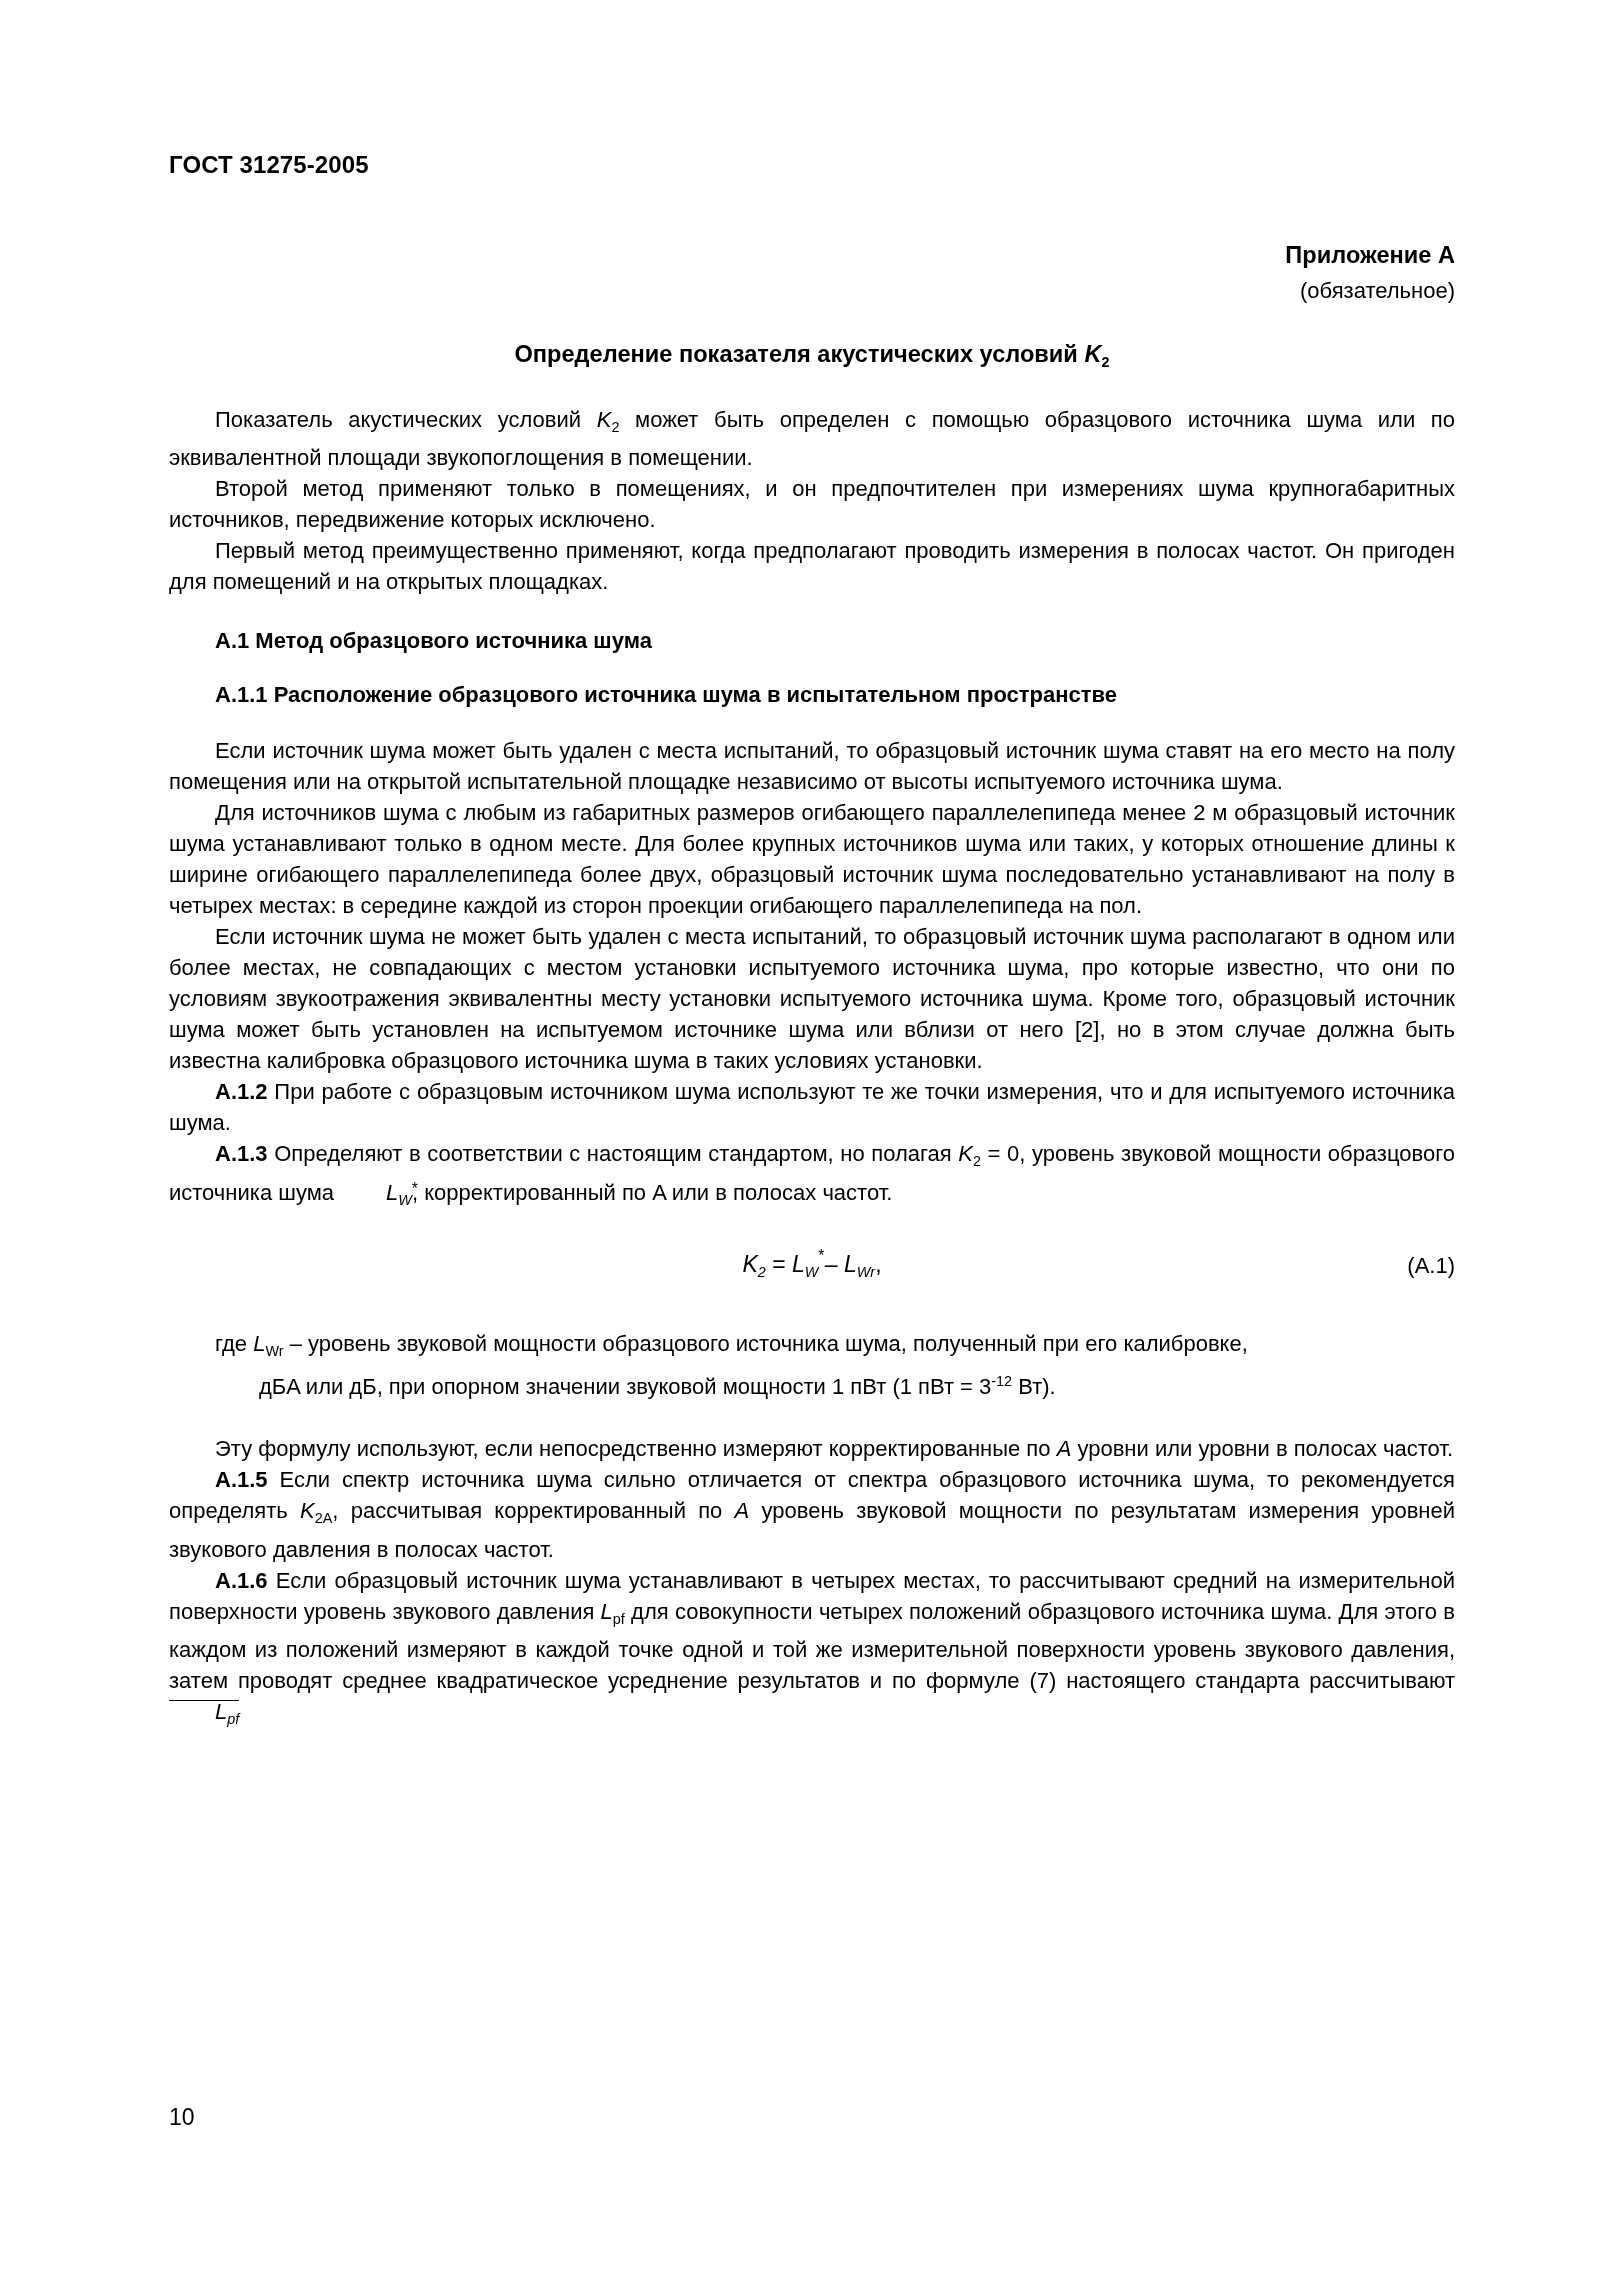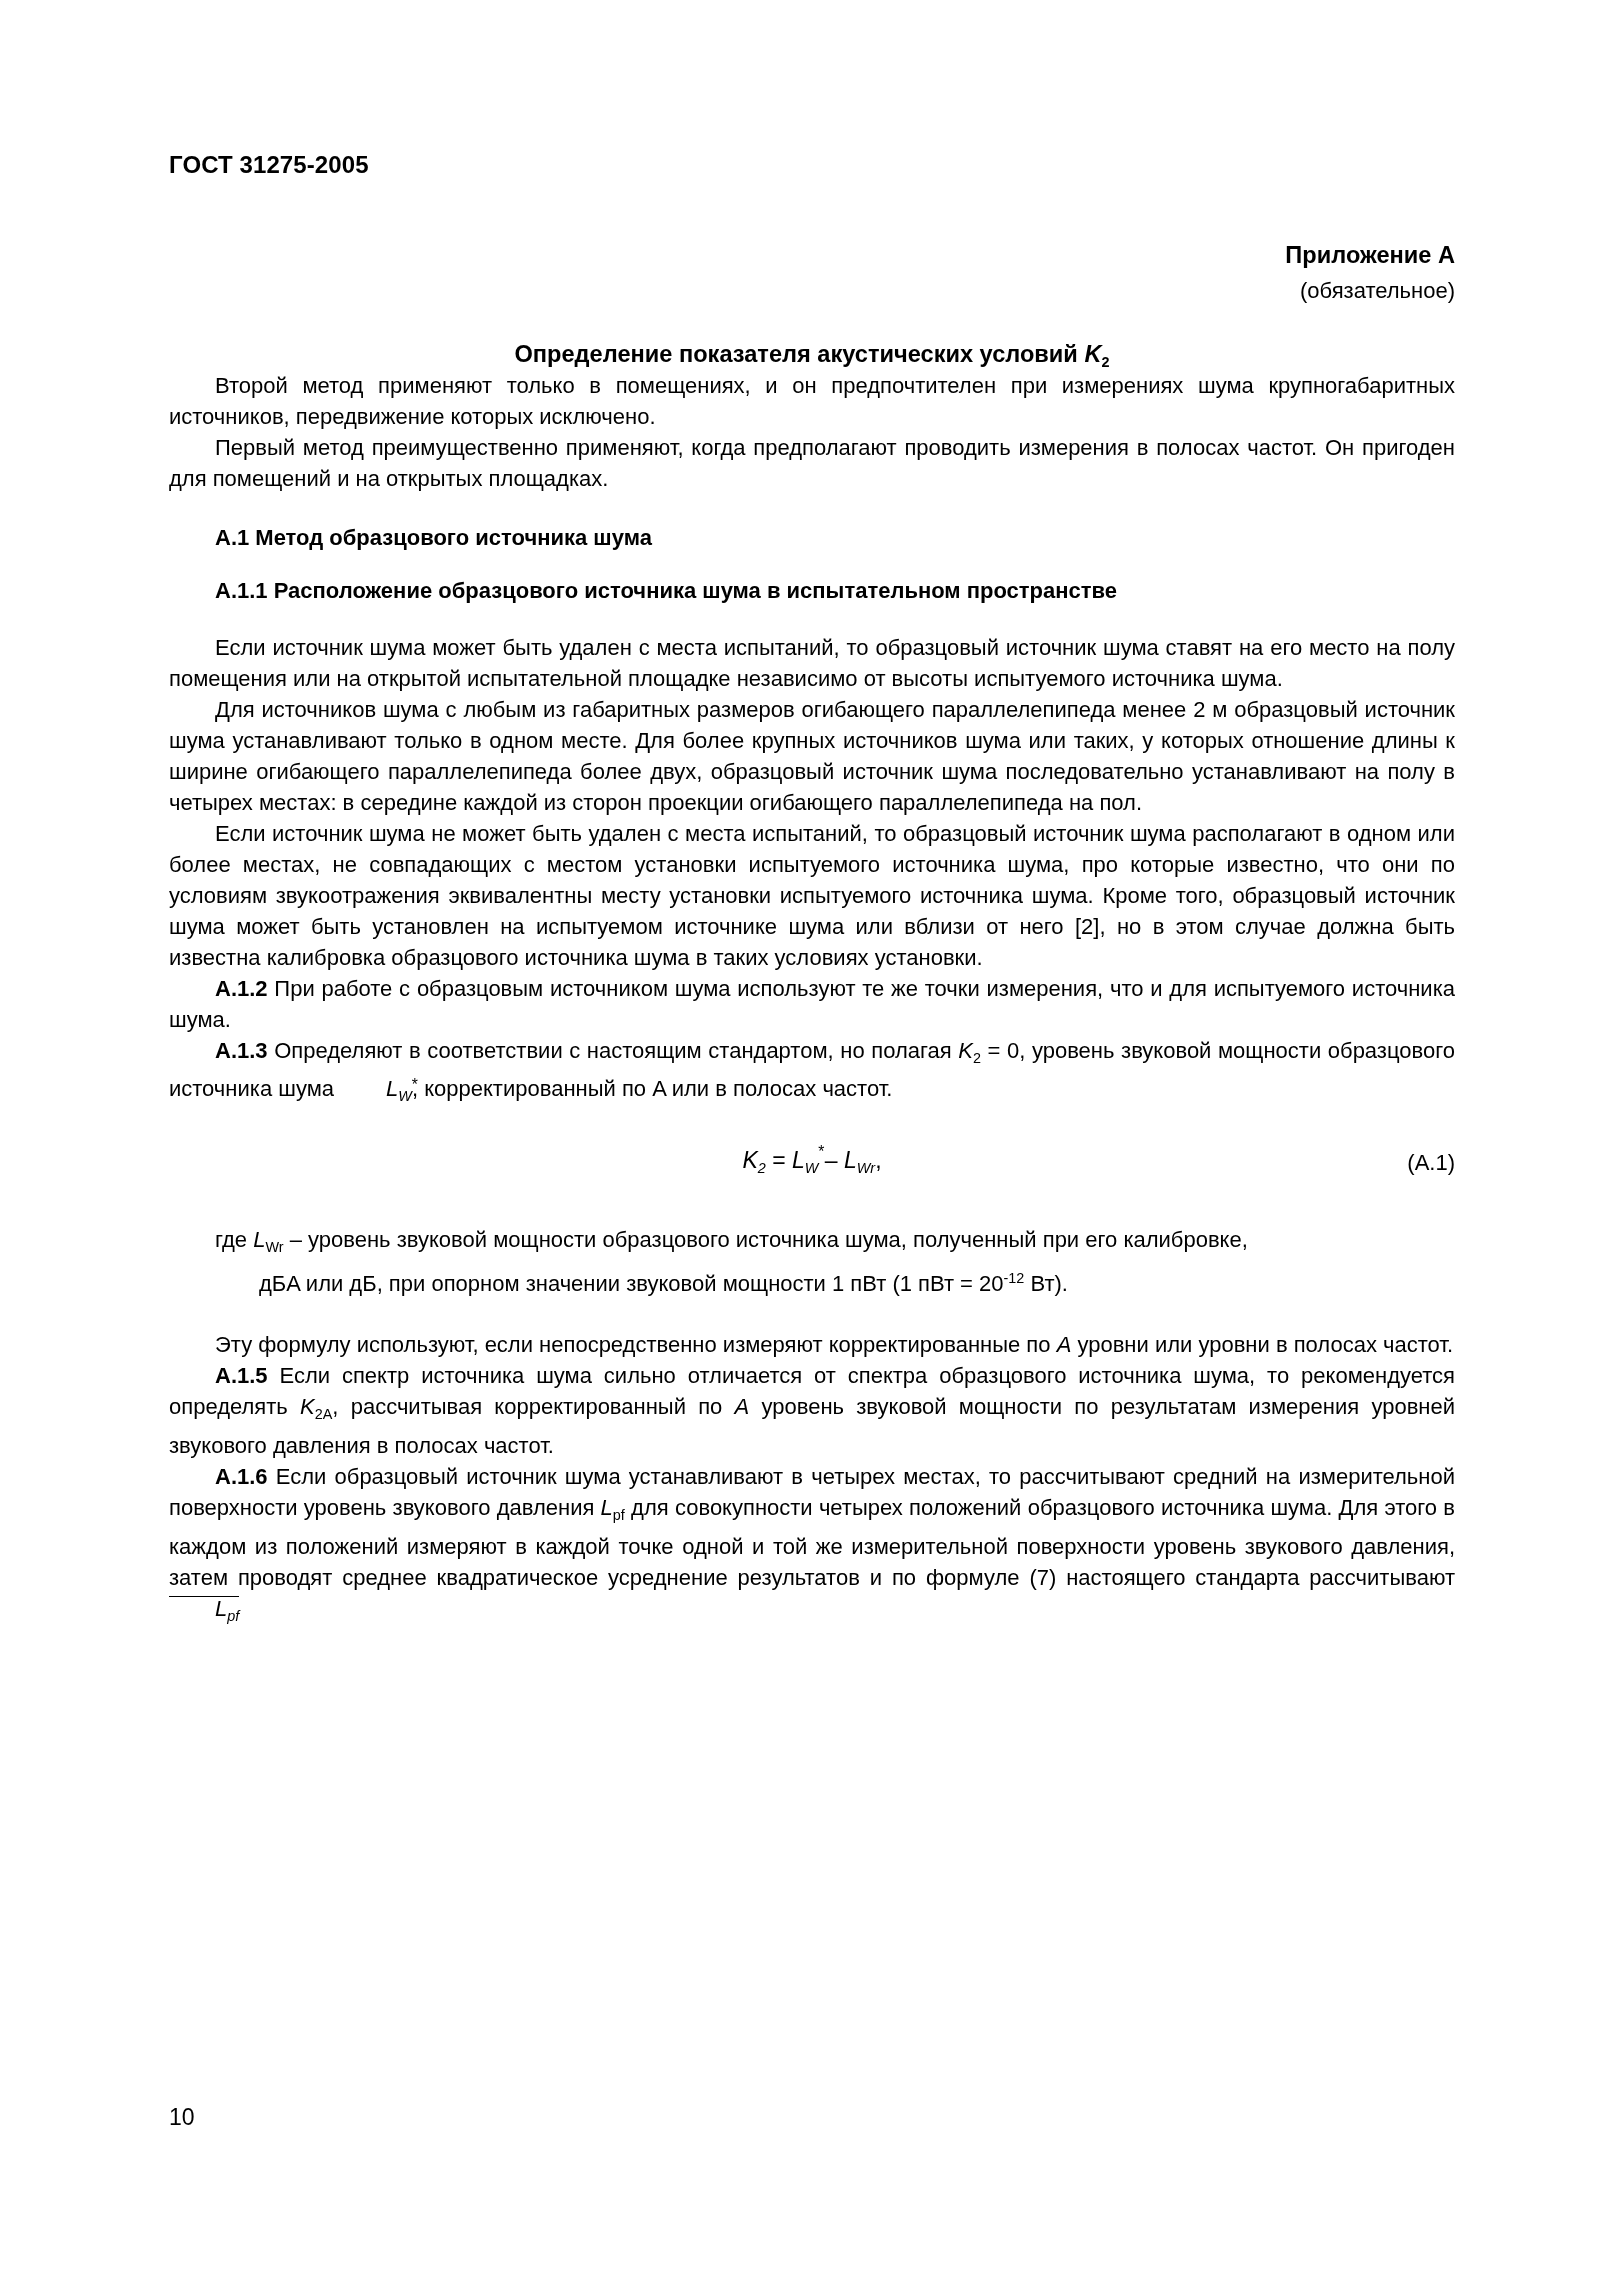--- a/index.html
+++ b/index.html
@@ -148,20 +148,23 @@
 
     <div class="app-title-block">
       <div class="app-title">Приложение А</div>
       <div class="app-sub">(обязательное)</div>
     </div>
 
     <div class="app-heading">
       <span>Определение показателя акустических условий </span><span class="i">K</span><sub>2</sub>
     </div>
 
+    <p class="body first">
+      Показатель акустических условий <span class="i">K</span><sub>2</sub> может быть определен с помощью образцового источника шума или по эквивалентной площади звукопоглощения в помещении.
+    </p>
     <p class="body">Второй метод применяют только в помещениях, и он предпочтителен при измерениях шума крупногабаритных источников, передвижение которых исключено.</p>
     <p class="body">Первый метод преимущественно применяют, когда предполагают проводить измерения в полосах частот. Он пригоден для помещений и на открытых площадках.</p>
 
     <h3 class="sec">А.1 Метод образцового источника шума</h3>
 
     <h4 class="sec">А.1.1 Расположение образцового источника шума в испытательном пространстве</h4>
 
     <p class="body" style="margin-top:27.5px">Если источник шума может быть удален с места испытаний, то образцовый источник шума ставят на его место на полу помещения или на открытой испытательной площадке независимо от высоты испытуемого источника шума.</p>
     <p class="body">Для источников шума с любым из габаритных размеров огибающего параллелепипеда менее 2 м образцовый источник шума устанавливают только в одном месте. Для более крупных источников шума или таких, у которых отношение длины к ширине огибающего параллелепипеда более двух, образцовый источник шума последовательно устанавливают на полу в четырех местах: в середине каждой из сторон проекции огибающего параллелепипеда на пол.</p>
     <p class="body">Если источник шума не может быть удален с места испытаний, то образцовый источник шума располагают в одном или более местах, не совпадающих с местом установки испытуемого источника шума, про которые известно, что они по условиям звукоотражения эквивалентны месту установки испытуемого источника шума. Кроме того, образцовый источник шума может быть установлен на испытуемом источнике шума или вблизи от него [2], но в этом случае должна быть известна калибровка образцового источника шума в таких условиях установки.</p>
@@ -177,21 +180,21 @@
 
     <div class="formula-row">
       <div class="formula">
         <span>K</span><sub>2</sub><span style="font-style:normal"> = </span><span class="starvar"><span>L</span><sub>W</sub><span class="star">*</span></span><span style="font-style:normal"> – </span><span>L</span><sub>Wr</sub><span style="font-style:normal">,</span>
       </div>
       <div class="formula-num">(А.1)</div>
     </div>
 
     <div class="whereblock">
       <div class="l1"><span>где </span><span class="i">L</span><sub>Wr</sub><span> – уровень звуковой мощности образцового источника шума, полученный при его калибровке,</span></div>
-      <div class="l2"><span>дБA или дБ, при опорном значении звуковой мощности 1 пВт (1 пВт = 20</span><sup>-12</sup><span> Вт).</span></div>
+      <div class="l2"><span>дБA или дБ, при опорном значении звуковой мощности 1 пВт (1 пВт = 3</span><sup>-12</sup><span> Вт).</span></div>
     </div>
 
     <p class="body" style="margin-top:31px">Эту формулу используют, если непосредственно измеряют корректированные по <span class="i">A</span> уровни или уровни в полосах частот.</p>
 
     <p class="body">
       <span class="b">А.1.5</span> Если спектр источника шума сильно отличается от спектра образцового источника шума, то рекомендуется определять <span class="i">K</span><sub>2A</sub>, рассчитывая корректированный по <span class="i">A</span> уровень звуковой мощности по результатам измерения уровней звукового давления в полосах частот.
     </p>
 
     <p class="body">
       <span class="b">А.1.6</span> Если образцовый источник шума устанавливают в четырех местах, то рассчитывают средний на измерительной поверхности уровень звукового давления <span class="i">L</span><sub>pf</sub> для совокупности четырех положений образцового источника шума. Для этого в каждом из положений измеряют в каждой точке одной и той же измерительной поверхности уровень звукового давления, затем проводят среднее квадратическое усреднение результатов и по формуле (7) настоящего стандарта рассчитывают <span class="ovl i"><span>L</span><sub>pf</sub></span>

